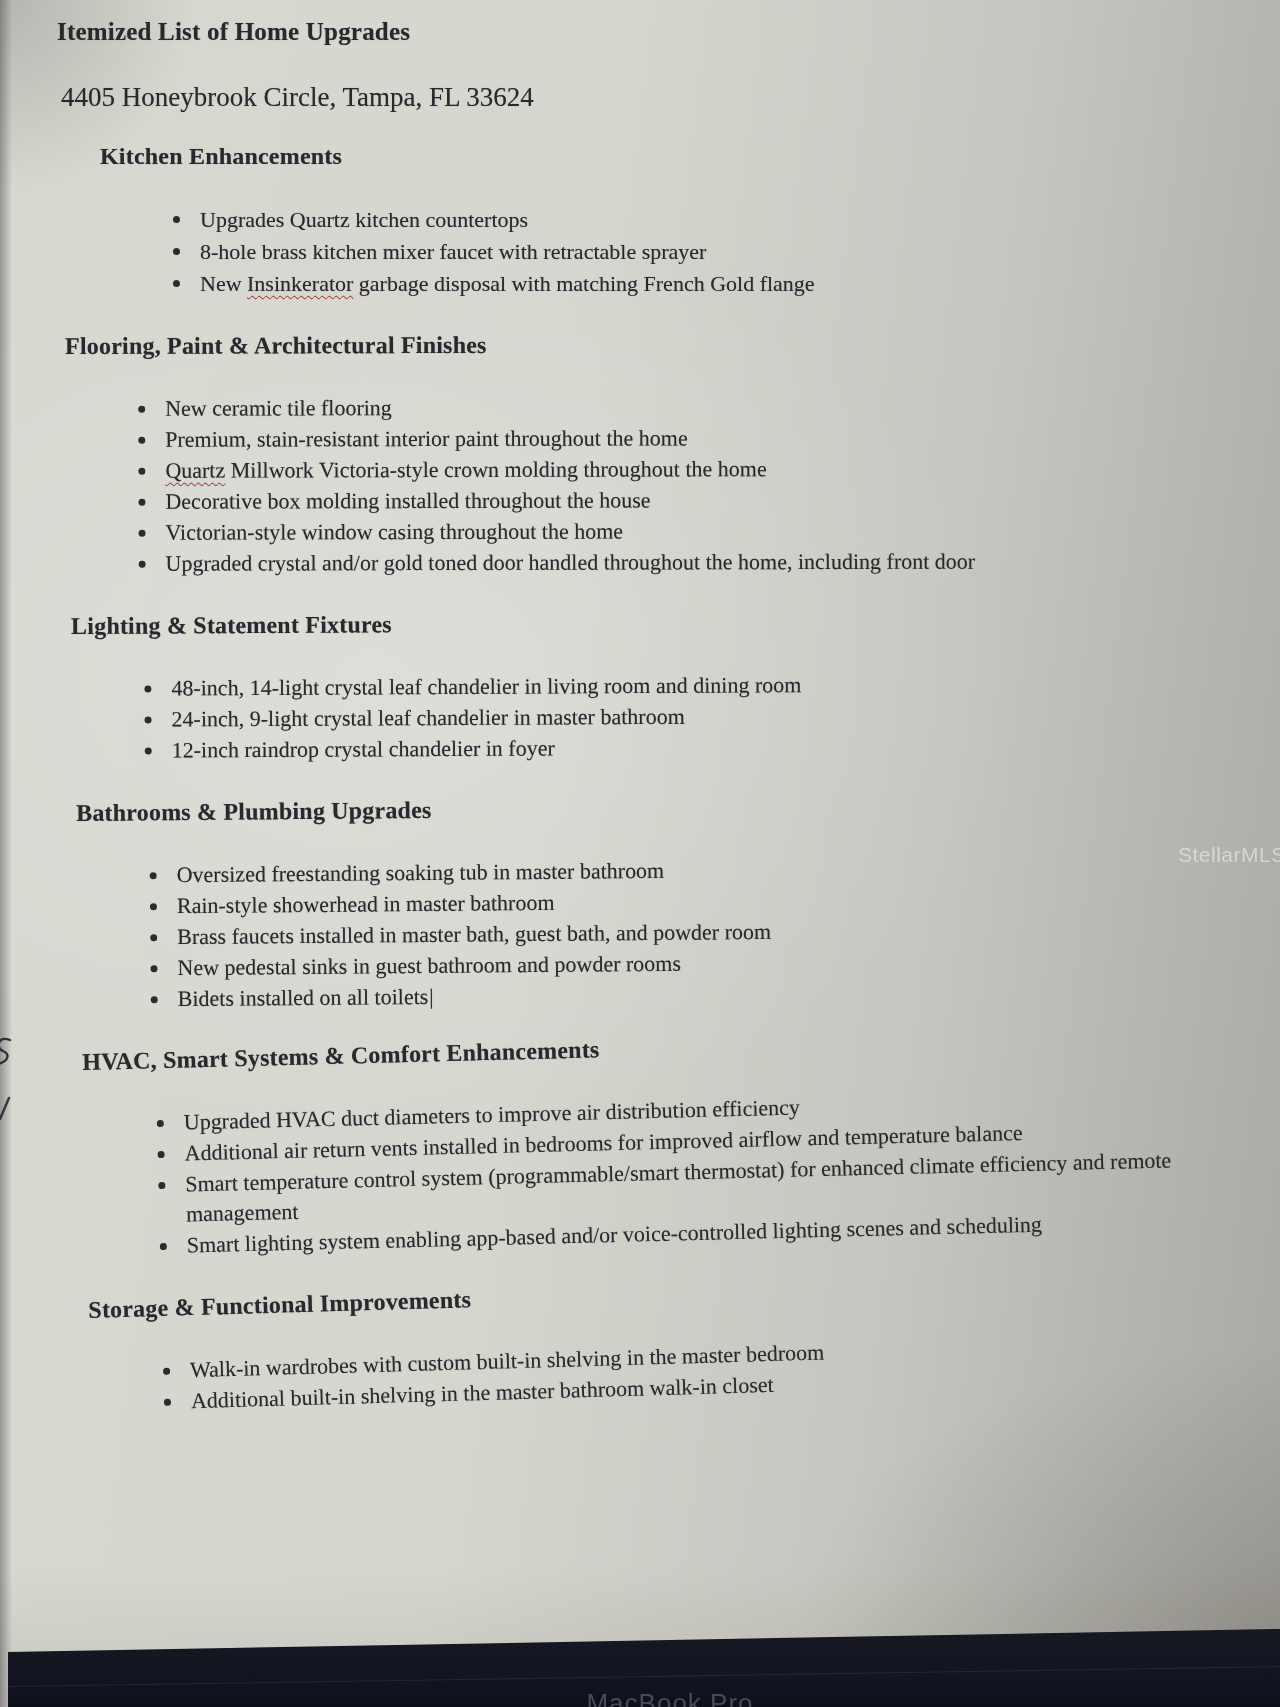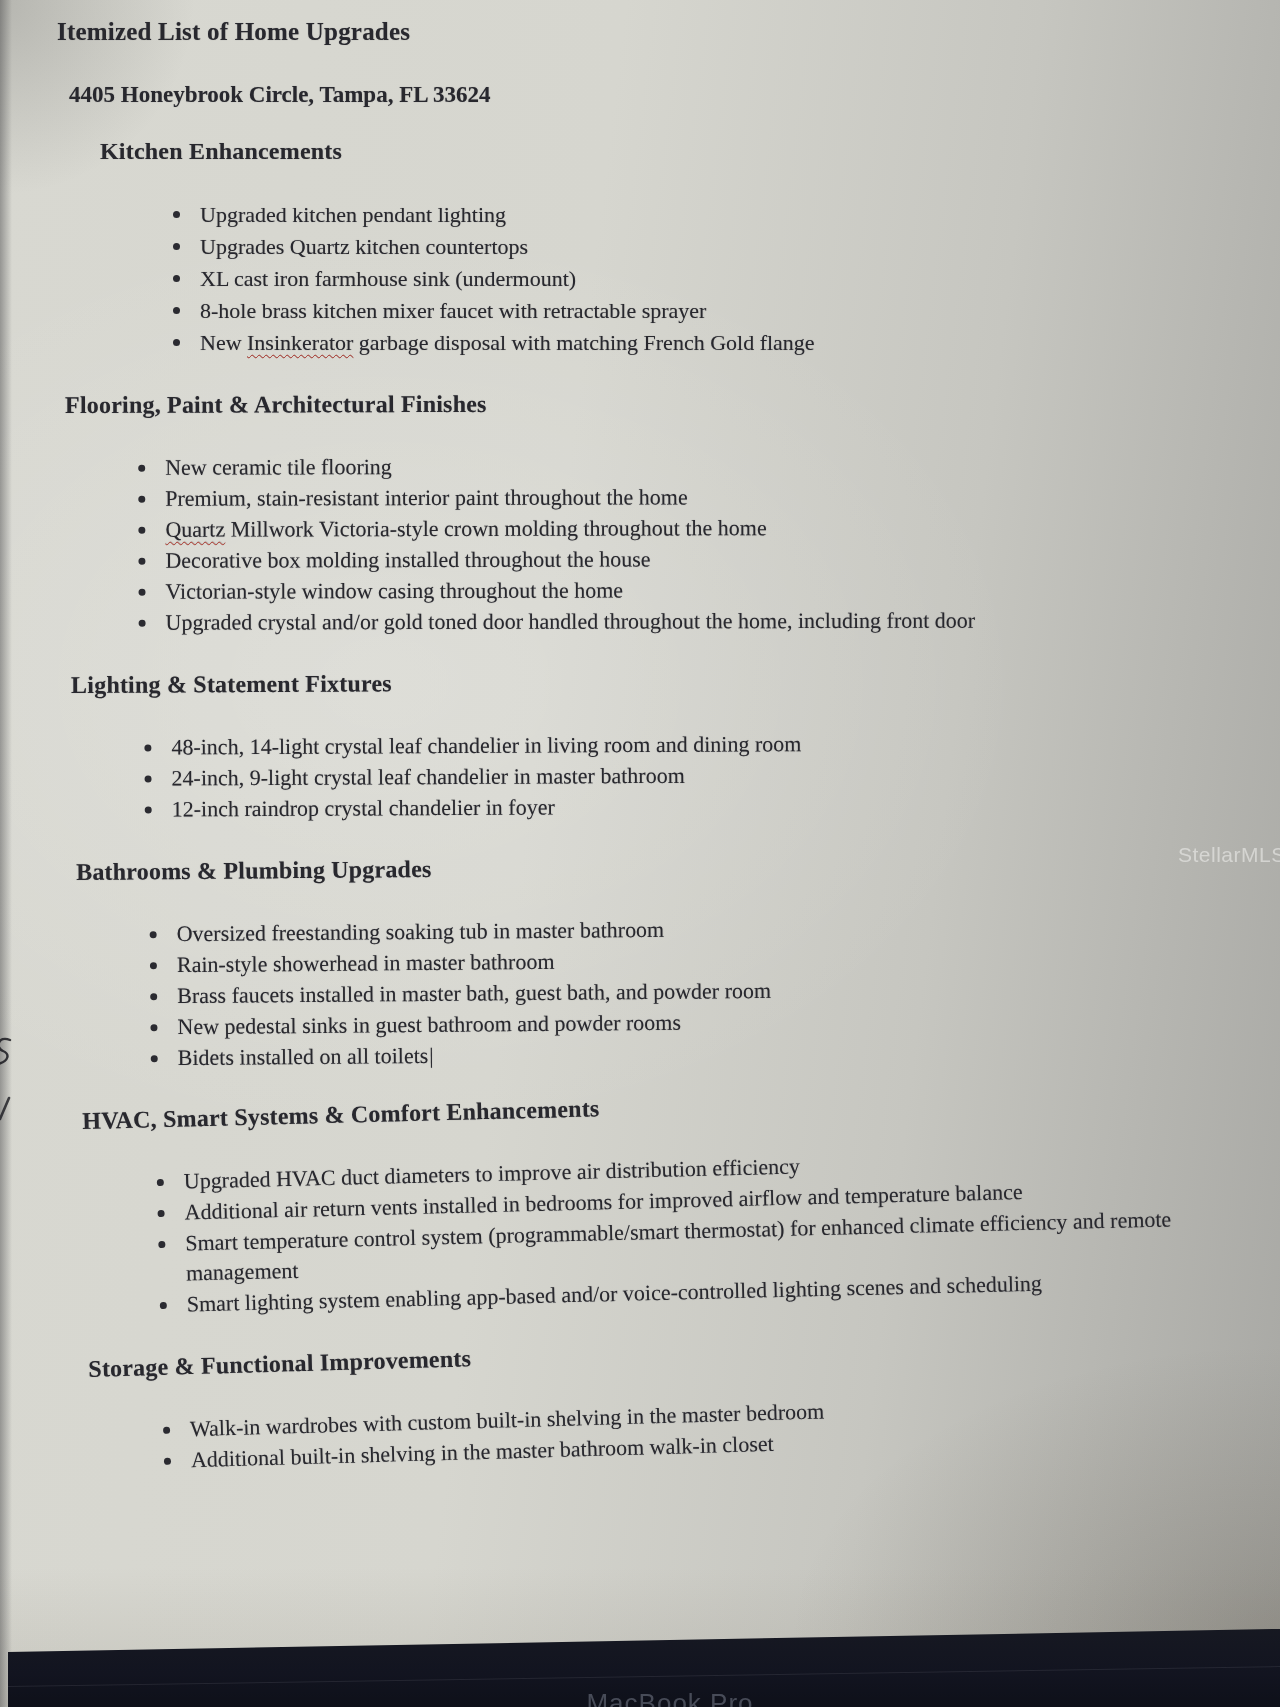--- a/index.html
+++ b/index.html
@@ -32,23 +32,22 @@
     padding: 18px 36px 0 57px;
     color: #28282e;
     text-shadow: 0 0 1px rgba(45,45,52,0.38);
   }
   h1[data-name="document-title"] {
     font-size: 25px; font-weight: bold;
     margin: 0 0 36px 0;
     letter-spacing: 0.2px;
   }
   .address {
-    font-size: 23px;
-    margin: 0 0 30px 12px;
-    font-weight: bold;
+    font-size: 27px;
+    margin: 0 0 30px 4px;
   }
   .doc-section { margin-bottom: 34px; transform-origin: left top; }
   .doc-section h2 {
     font-size: 24px; font-weight: bold;
     margin: 0 0 34px 0;
     letter-spacing: 0.2px;
   }
   .doc-section ul {
     list-style: none;
     margin: 0 0 0 56px;
@@ -135,23 +134,21 @@
 
 <div class="photo" data-name="photographed-screen">
   <div class="screen" data-name="screen-paper-area">
     <div class="doc" data-name="document">
       <h1 data-name="document-title">Itemized List of Home Upgrades</h1>
       <p class="address" data-name="property-address">4405 Honeybrook Circle, Tampa, FL 33624</p>
       <div id="sections" data-name="document-sections">
           <section class="doc-section tilt-0" data-name="section-kitchen-enhancements">
             <h2 data-name="section-heading">Kitchen Enhancements</h2>
             <ul data-name="bullet-list">
-              <li data-name="list-item">Upgraded kitchen pendant lighting</li>
               <li data-name="list-item">Upgrades Quartz kitchen countertops</li>
-              <li data-name="list-item">XL cast iron farmhouse sink (undermount)</li>
               <li data-name="list-item">8-hole brass kitchen mixer faucet with retractable sprayer</li>
               <li data-name="list-item">New <span class="misspelled" data-name="misspelled-word">Insinkerator</span> garbage disposal with matching French Gold flange</li>
             </ul>
           </section>
           <section class="doc-section tilt-1" data-name="section-flooring-paint-architectural-finishes">
             <h2 data-name="section-heading">Flooring, Paint &amp; Architectural Finishes</h2>
             <ul data-name="bullet-list">
               <li data-name="list-item">New ceramic tile flooring</li>
               <li data-name="list-item">Premium, stain-resistant interior paint throughout the home</li>
               <li data-name="list-item"><span class="misspelled" data-name="misspelled-word">Quartz</span> Millwork Victoria-style crown molding throughout the home</li>

